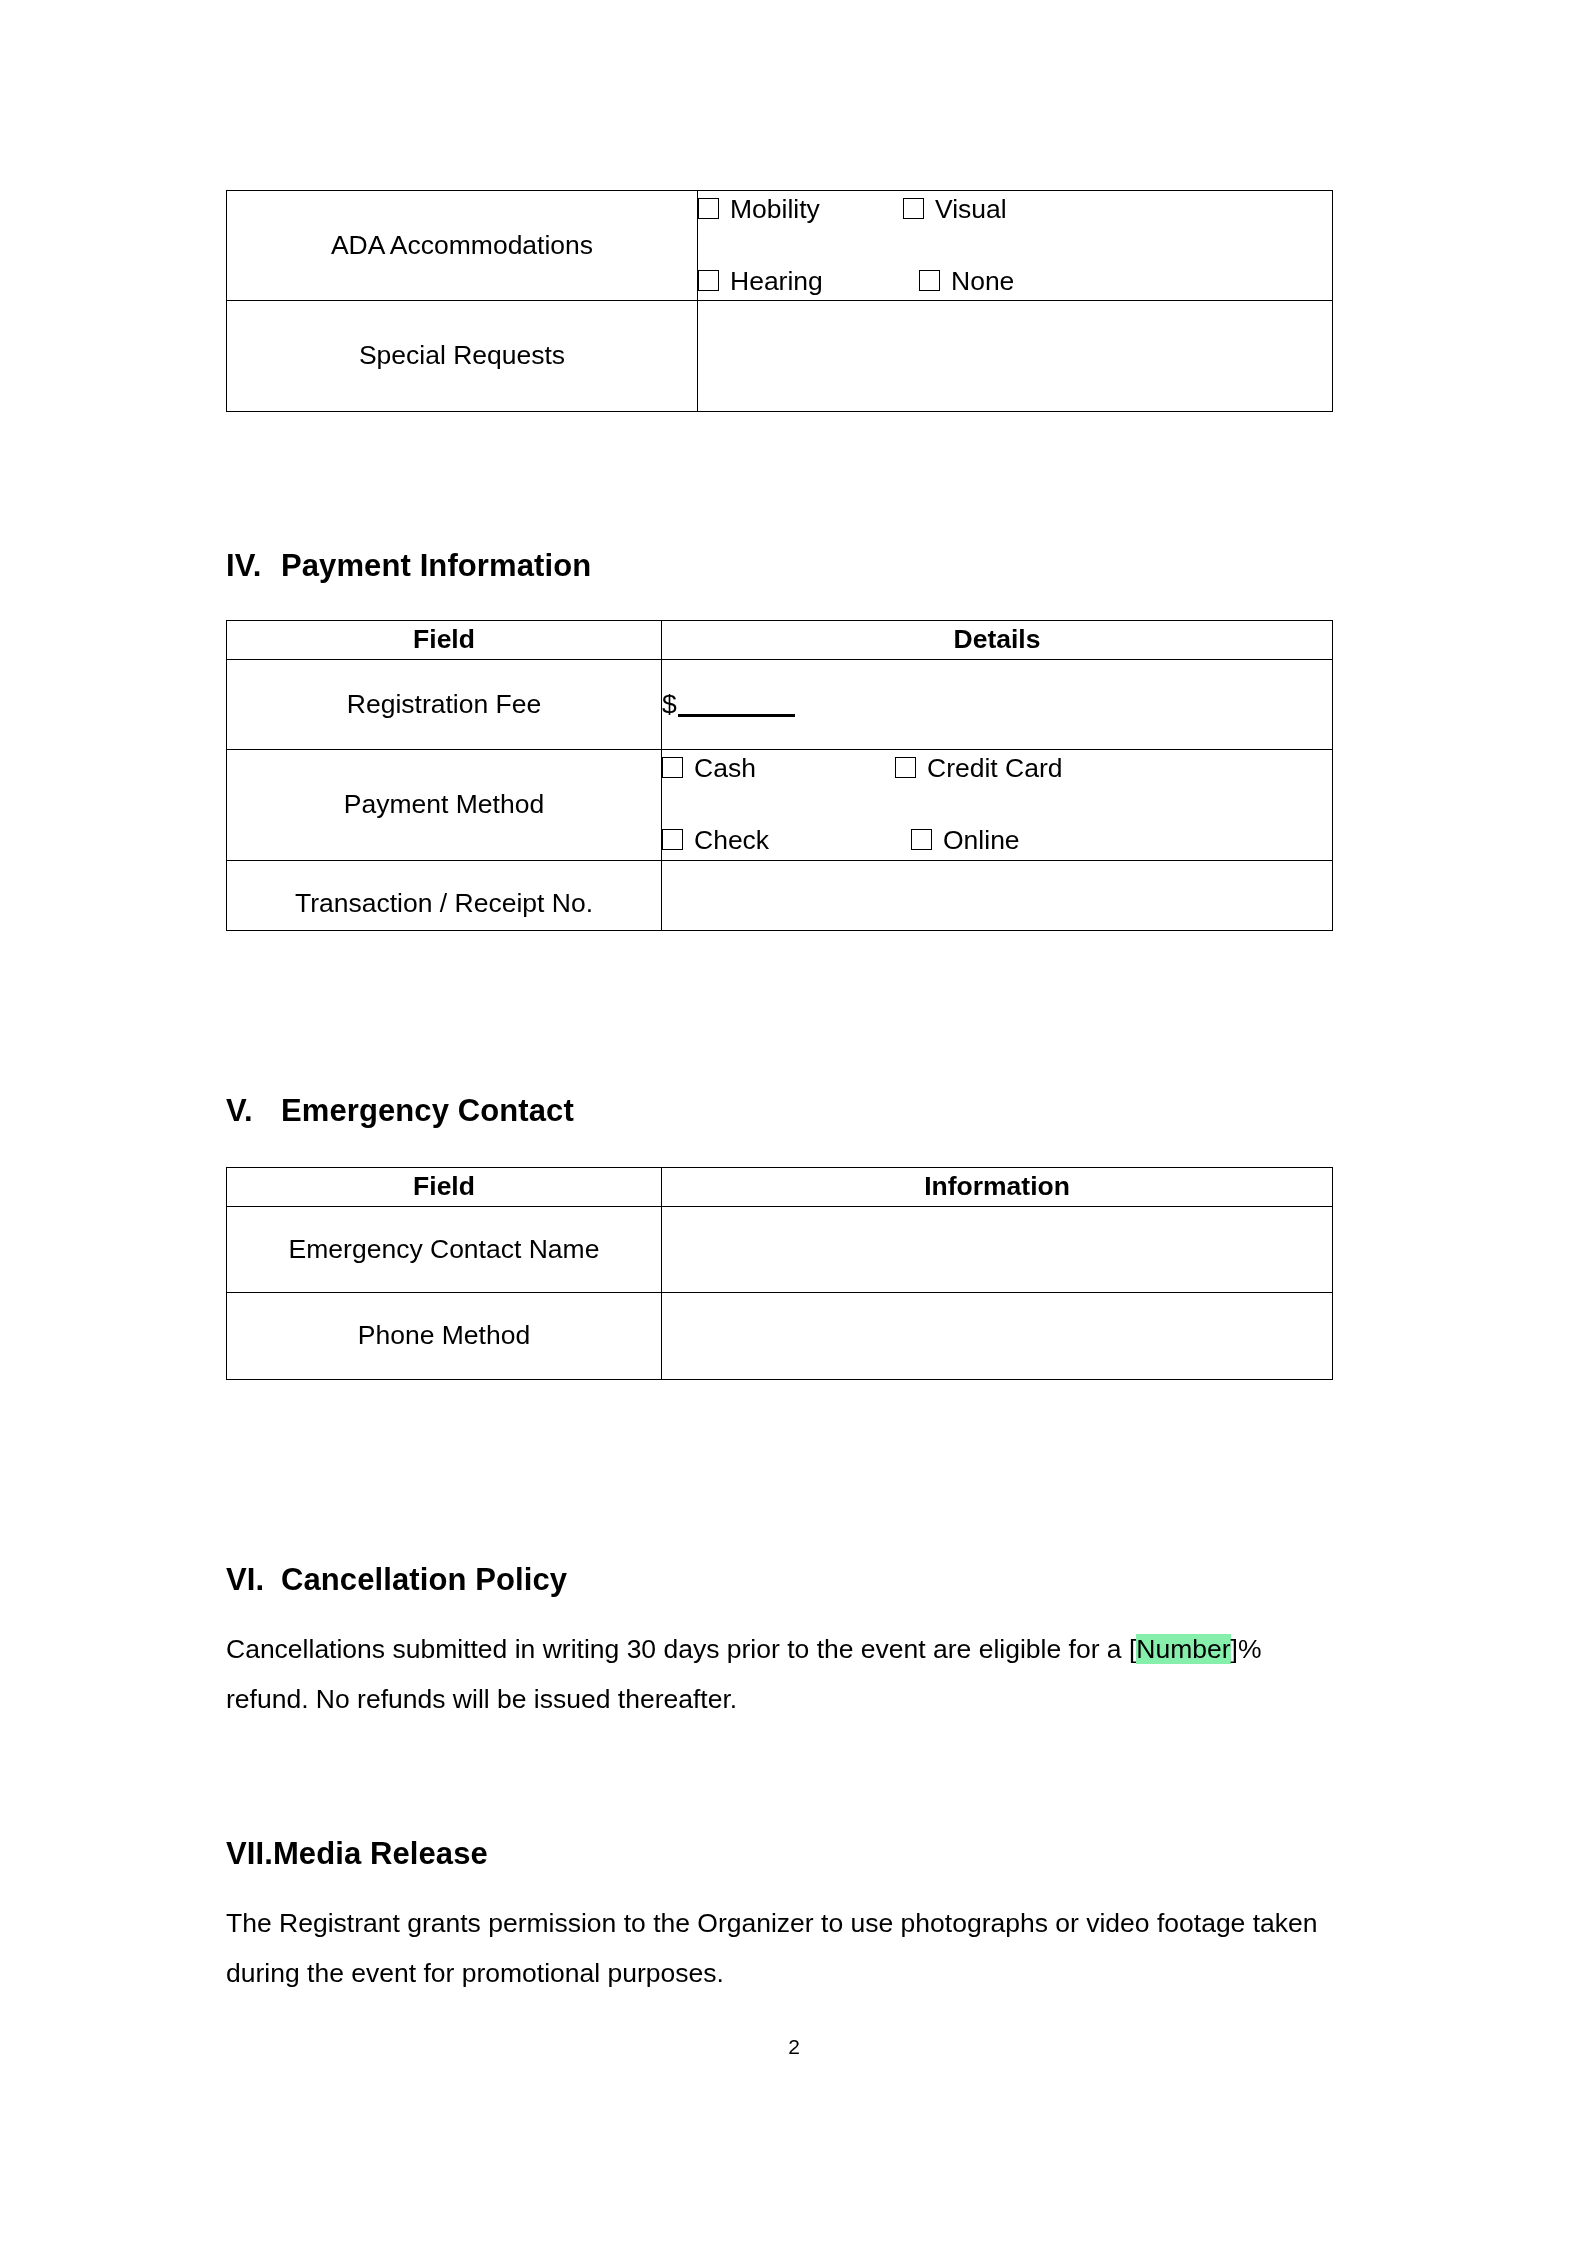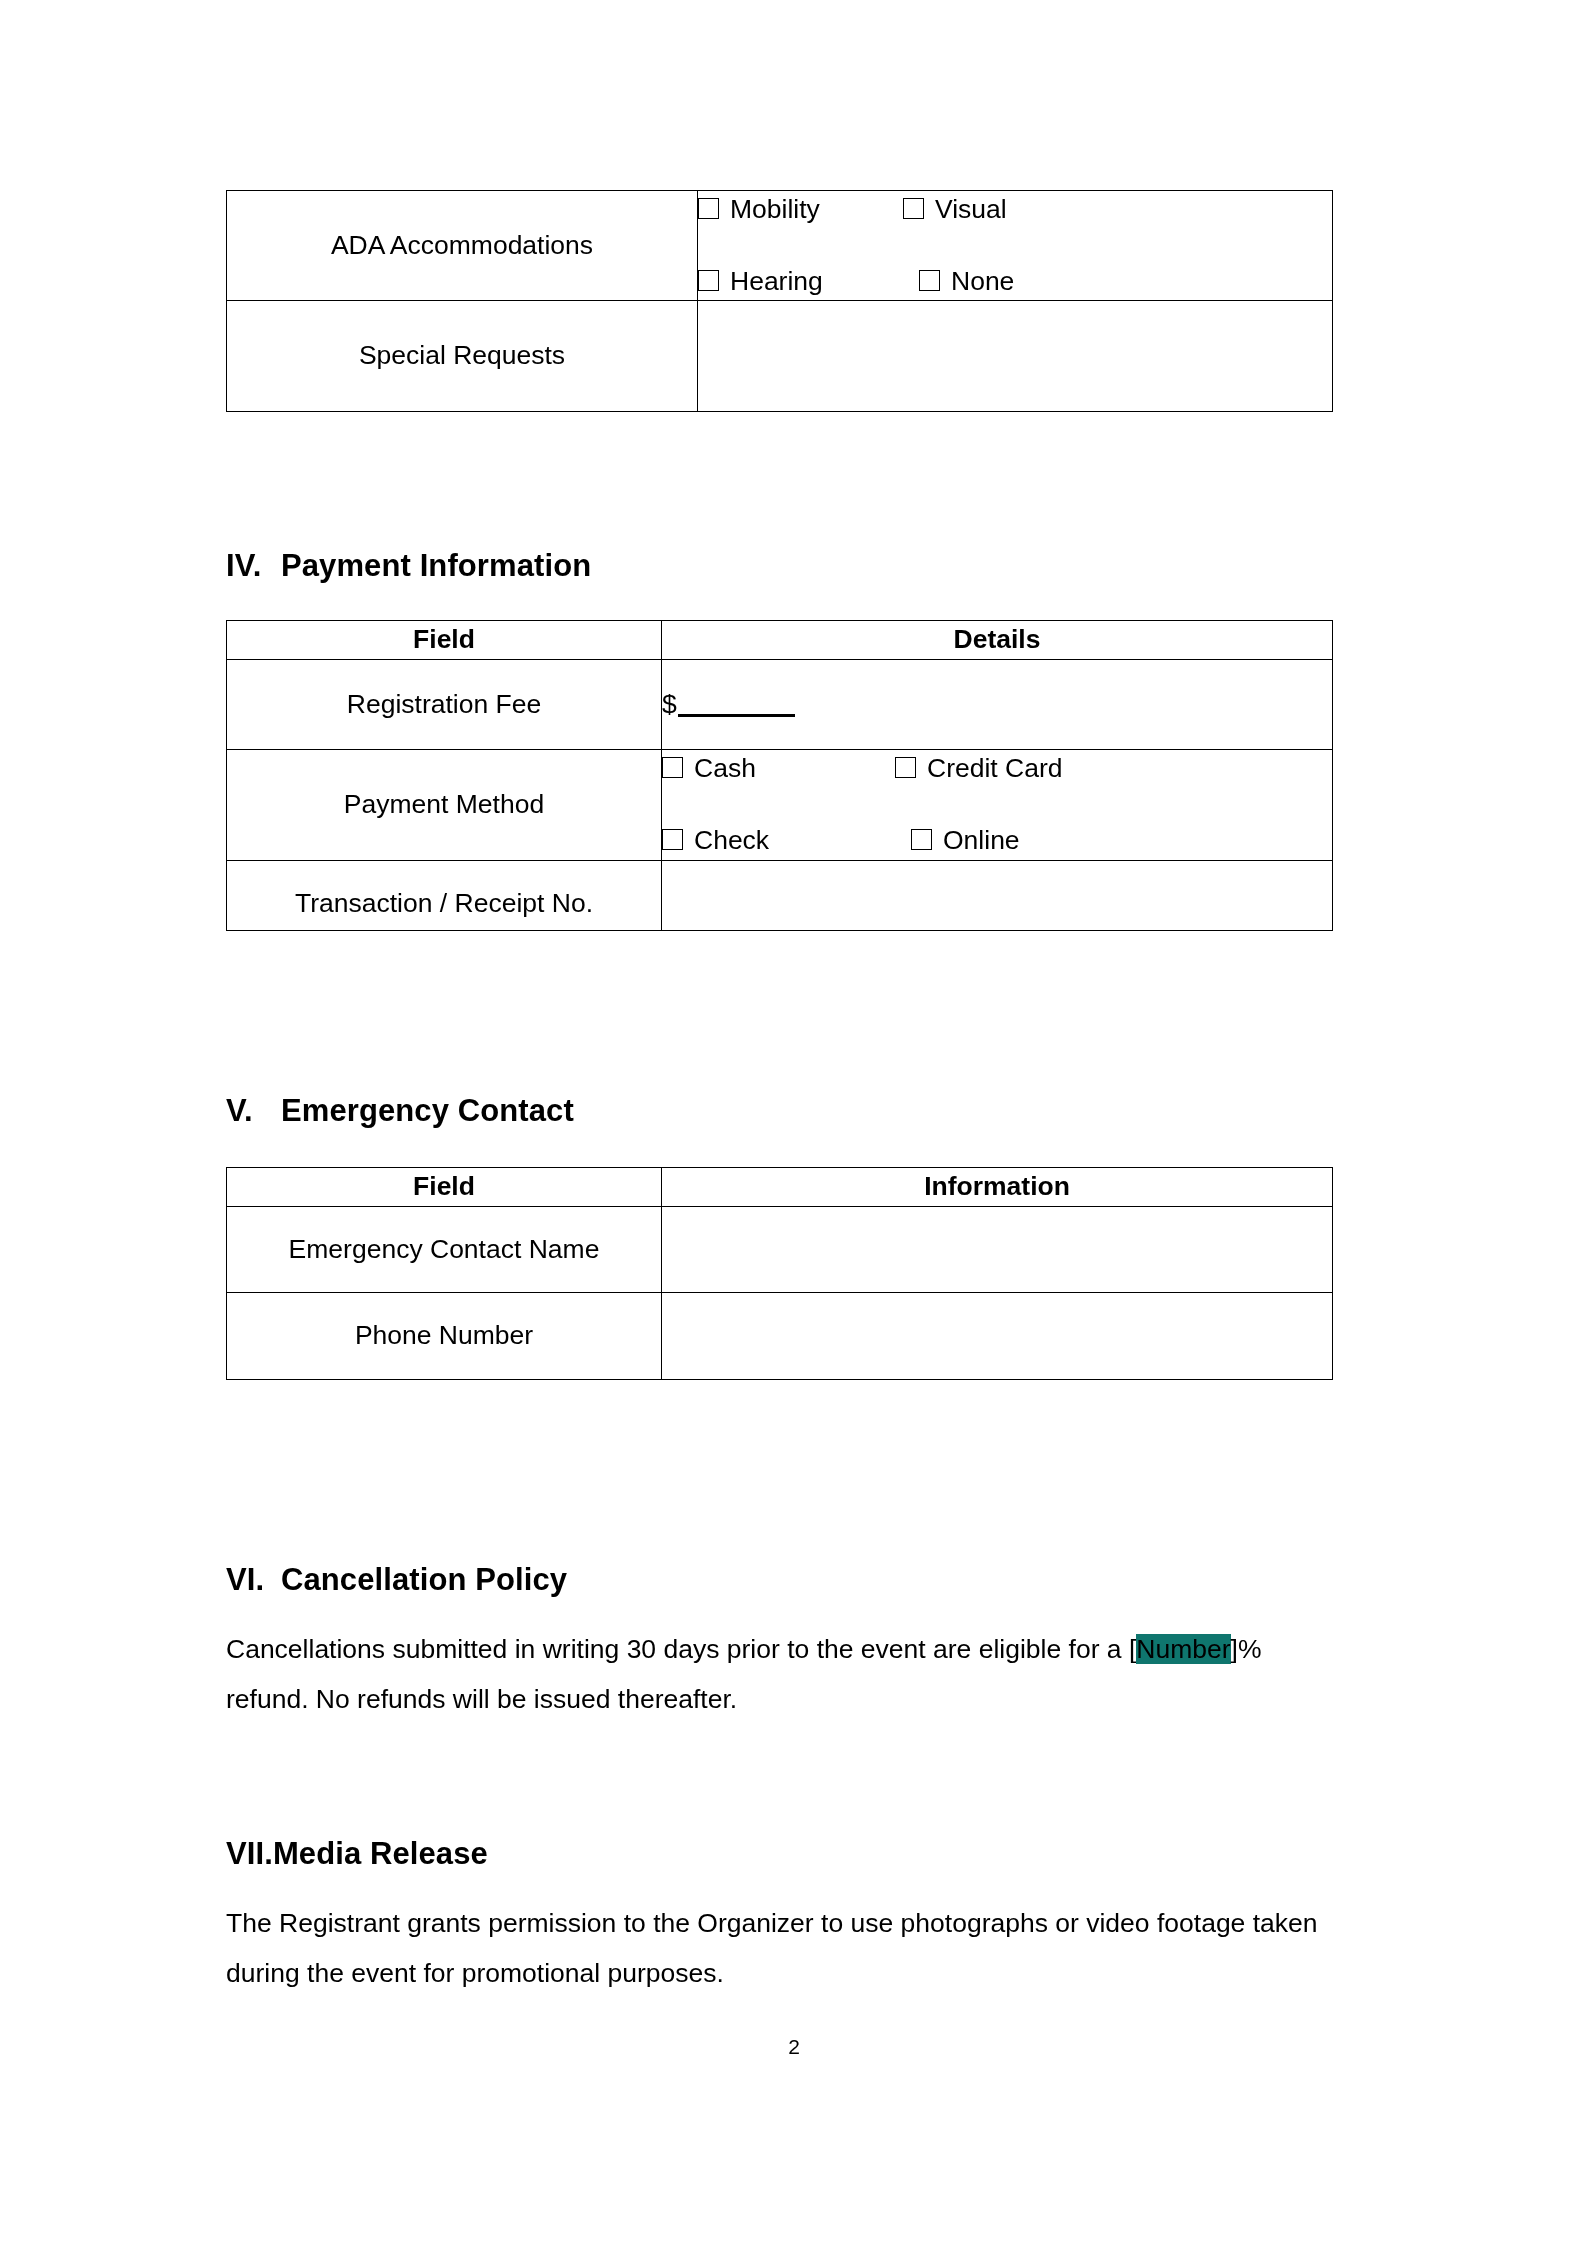--- a/index.html
+++ b/index.html
@@ -129,21 +129,21 @@
   }
 
   
   p.body-text {
     margin: 0;
     font-size: 26.5px;
     line-height: 1.90;
     width: 1100px;
   }
   .hl {
-    background: #0f766e;
+    background: #86efac;
   }
 
   
   .blk { position: absolute; left: 0; }
   #tbl-ada      { top: 190px; }
   #h-payment    { top: 548px; }
   #tbl-payment  { top: 620px; }
   #h-emergency  { top: 1093px; }
   #tbl-emergency{ top: 1167px; }
   #h-cancel     { top: 1562px; }
@@ -282,21 +282,21 @@
         <tbody>
           <tr>
             <td class="header-cell">Field</td>
             <td class="header-cell">Information</td>
           </tr>
           <tr>
             <td class="label-cell" style="padding-top:24px;padding-bottom:24px;">Emergency Contact Name</td>
             <td class="value-cell"></td>
           </tr>
           <tr>
-            <td class="label-cell" style="padding-top:24px;padding-bottom:24px;">Phone Number</td>
+            <td class="label-cell" style="padding-top:24px;padding-bottom:24px;">Phone Method</td>
             <td class="value-cell"></td>
           </tr>
         </tbody>
       </table>
     </div>
 
     <div class="blk heading" id="h-cancel">
       <span class="numeral">VI.</span>
       <span class="htext">Cancellation Policy</span>
     </div>

